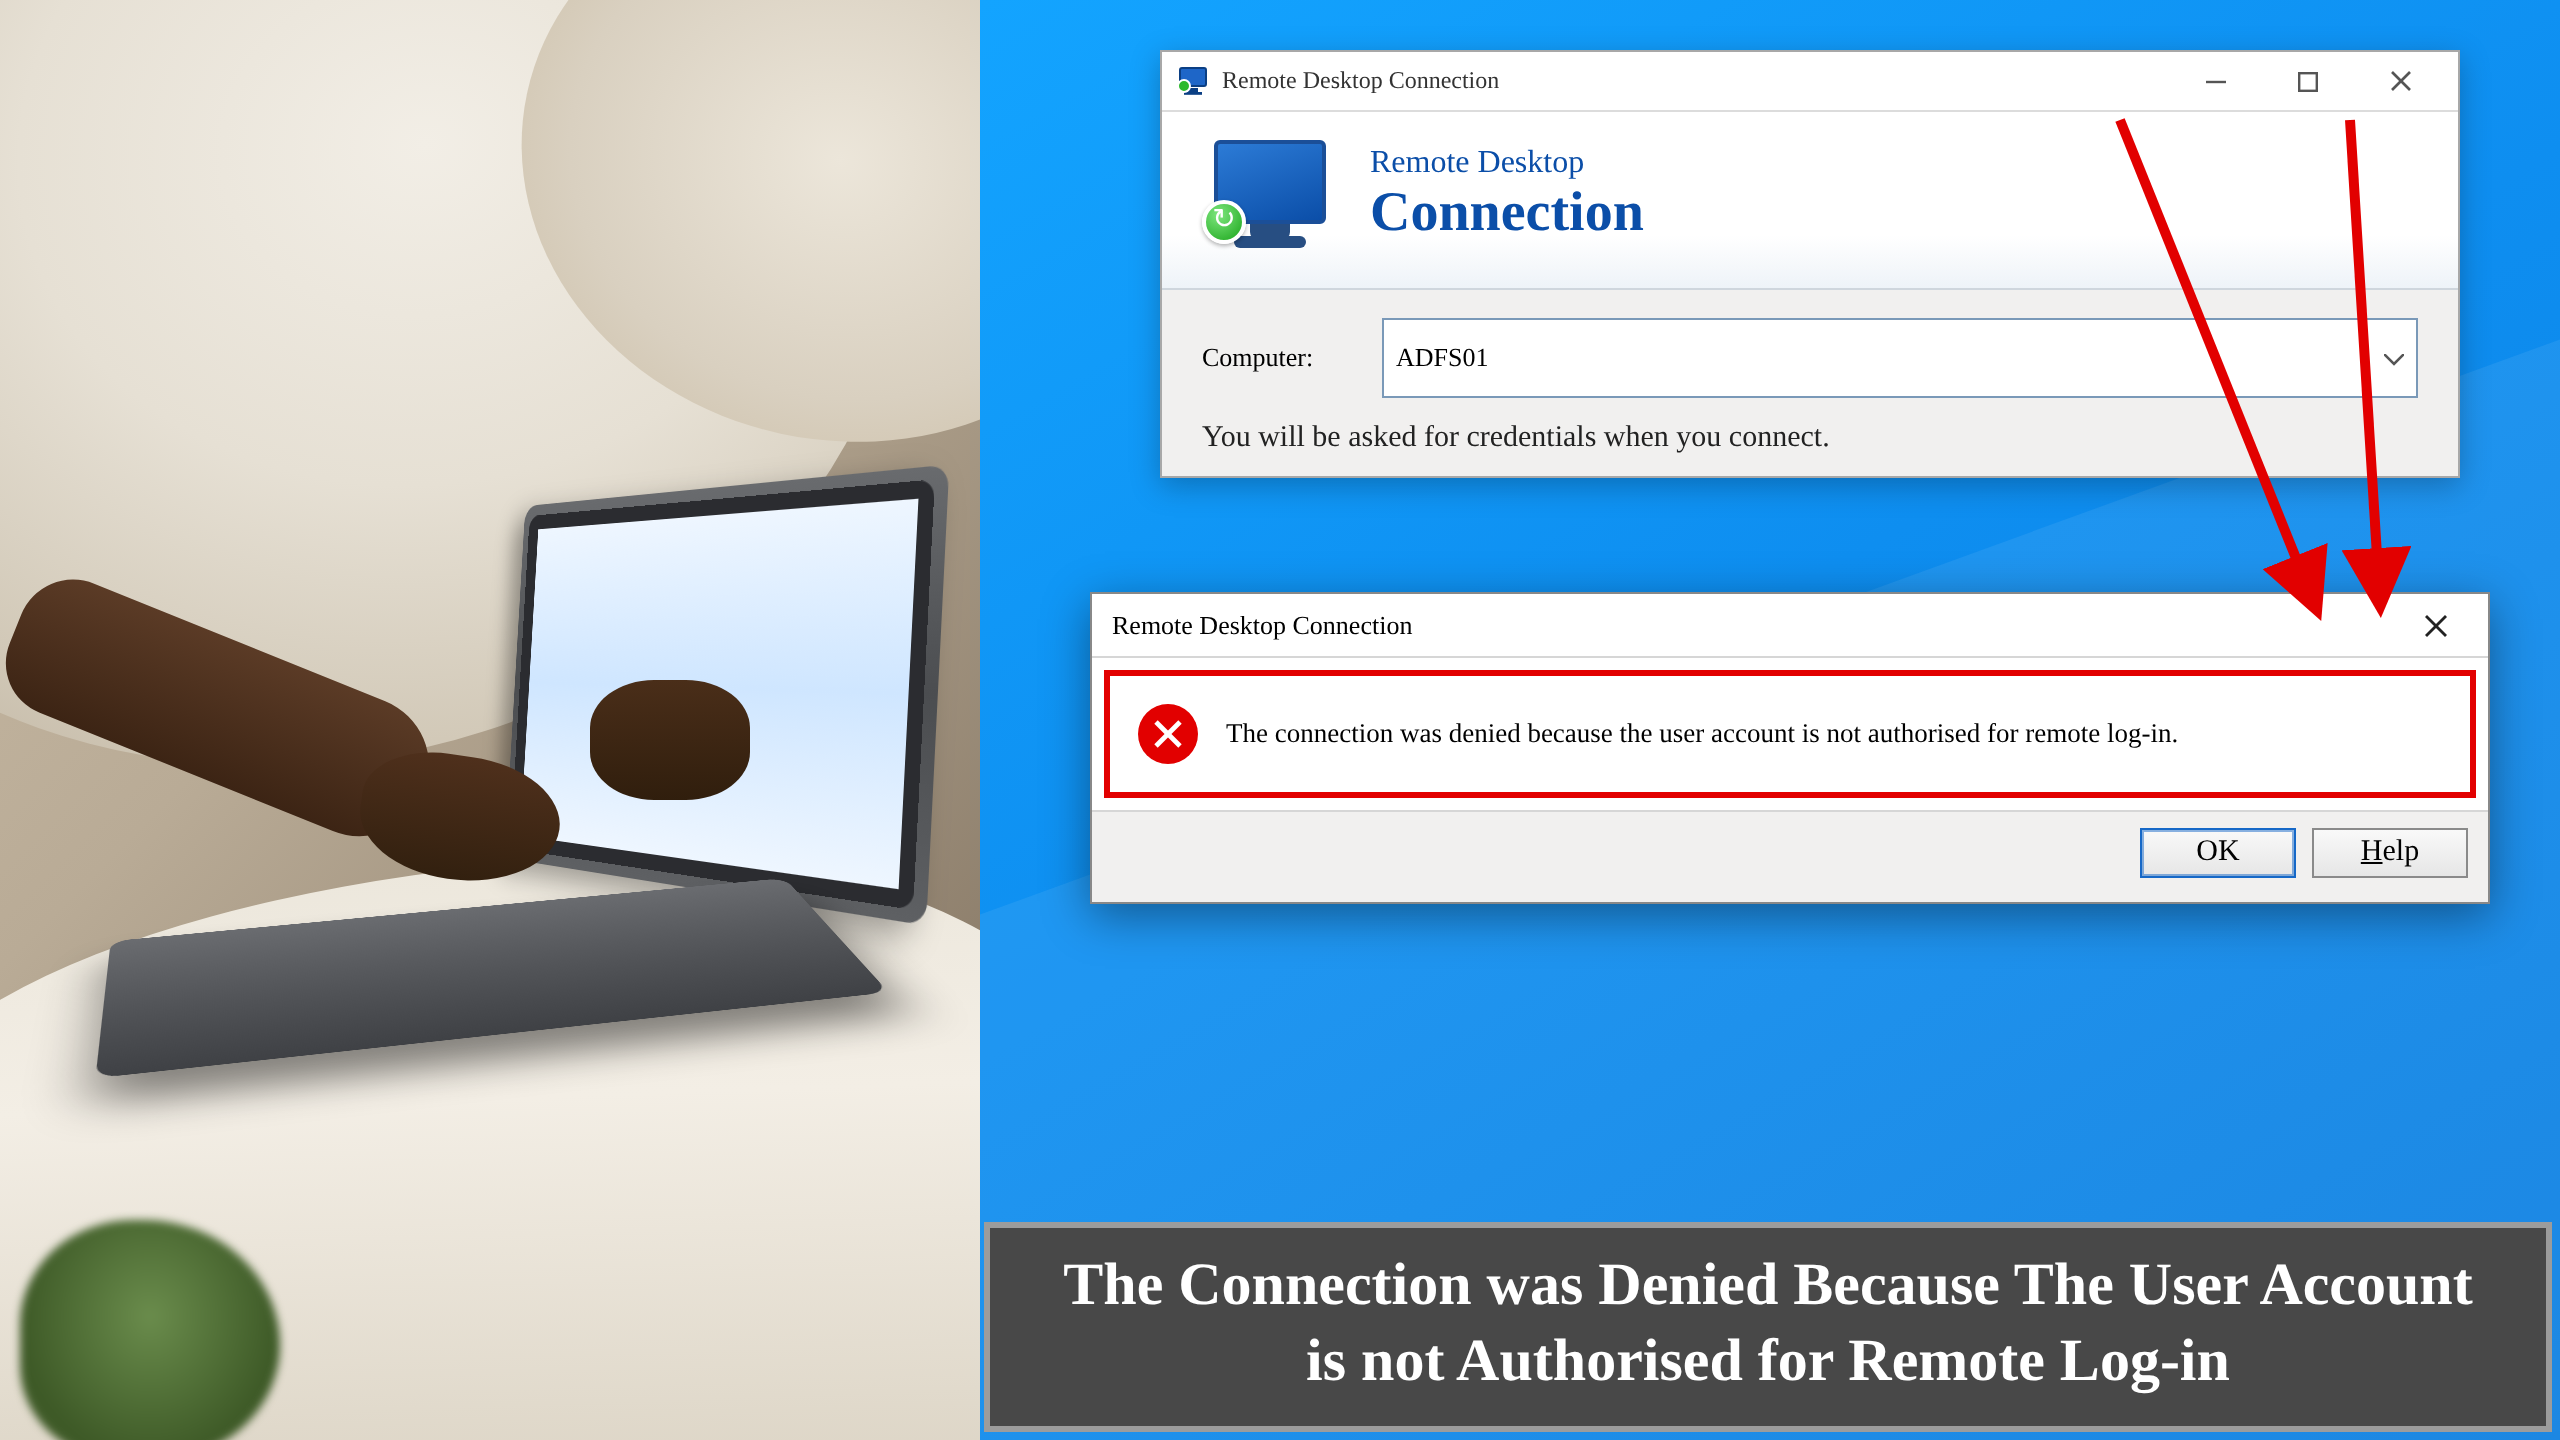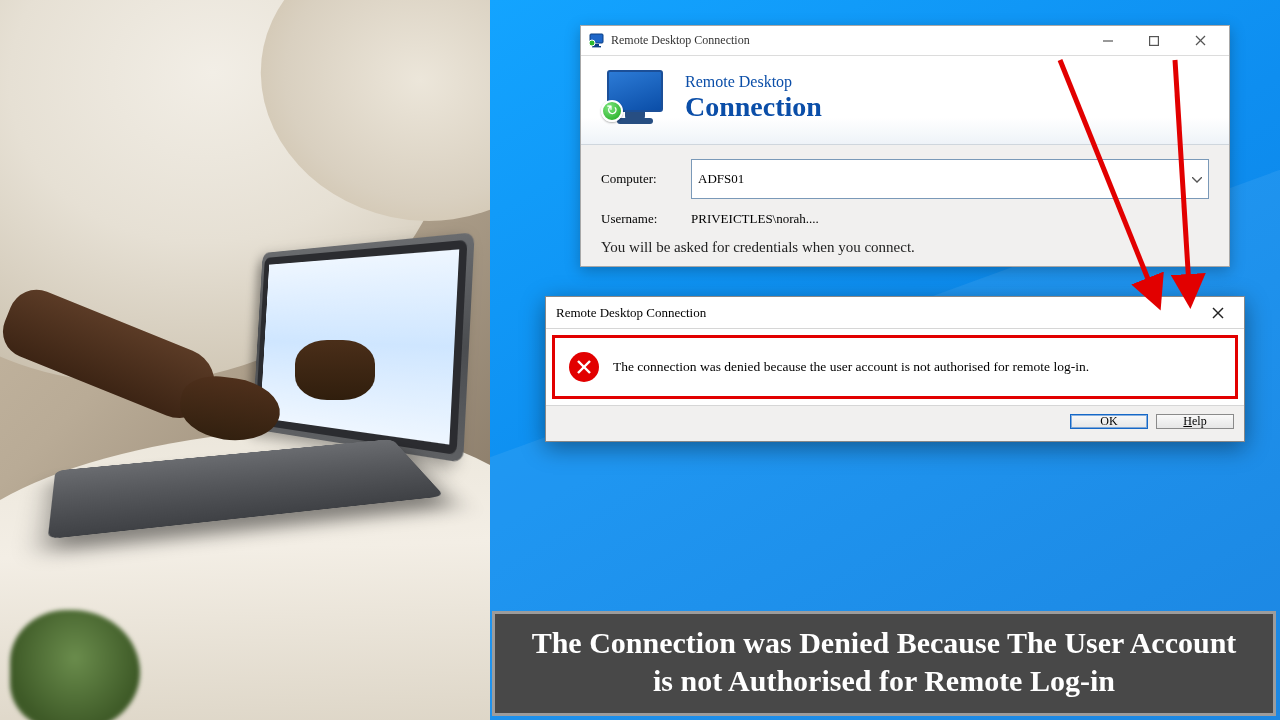--- a/index.html
+++ b/index.html
@@ -267,24 +267,24 @@
   font-size: 13.5px;
 }
 .err-buttons {
   display:flex; justify-content:flex-end;
   gap: 8px;
   padding: 8px 10px 12px 10px;
   background:#f1f0ef;
   border-top:1px solid #d6d6d6;
 }
 .win-btn {
-  min-width: 78px; height: 15px;
+  min-width: 78px; height: 25px;
   background: linear-gradient(#f9f9f9,#e6e6e6);
   border:1px solid #8a8a8a;
-  font-size: 12px;
+  font-size: 15px;
   display:flex;align-items:center;justify-content:center;
 }
 .win-btn.primary {
   border:1px solid #1668c7;
   box-shadow: inset 0 0 0 1px rgba(22,104,199,.5);
 }
 .ul { text-decoration: underline; }
 
 
 .arrows {
@@ -378,24 +378,20 @@
         <label>Computer:</label>
         <div class="combo">
           <span>ADFS01</span>
           <span class="chev">
             <svg width="10" height="6">
                 <polyline points="0,0 5,5 10,0" fill="none" stroke="#555" stroke-width="1.3"></polyline>
               </svg>
           </span>
         </div>
       </div>
-      <div class="form-row">
-        <label>Username:</label>
-        <span>PRIVEICTLES\norah....</span>
-      </div>
       <div class="note">You will be asked for credentials when you connect.</div>
     </div>
   </div>
 
   <div class="err-dialog">
     <div class="err-titlebar">
       <span>Remote Desktop Connection</span>
       <span class="spacer"></span>
       <div class="err-close">
         <svg width="12" height="12">

